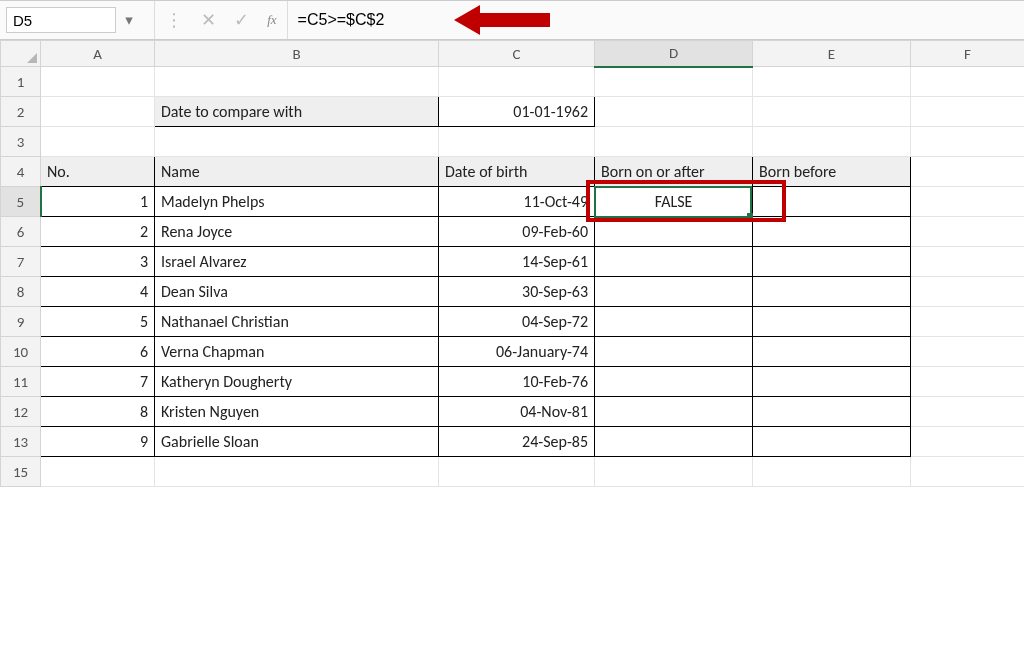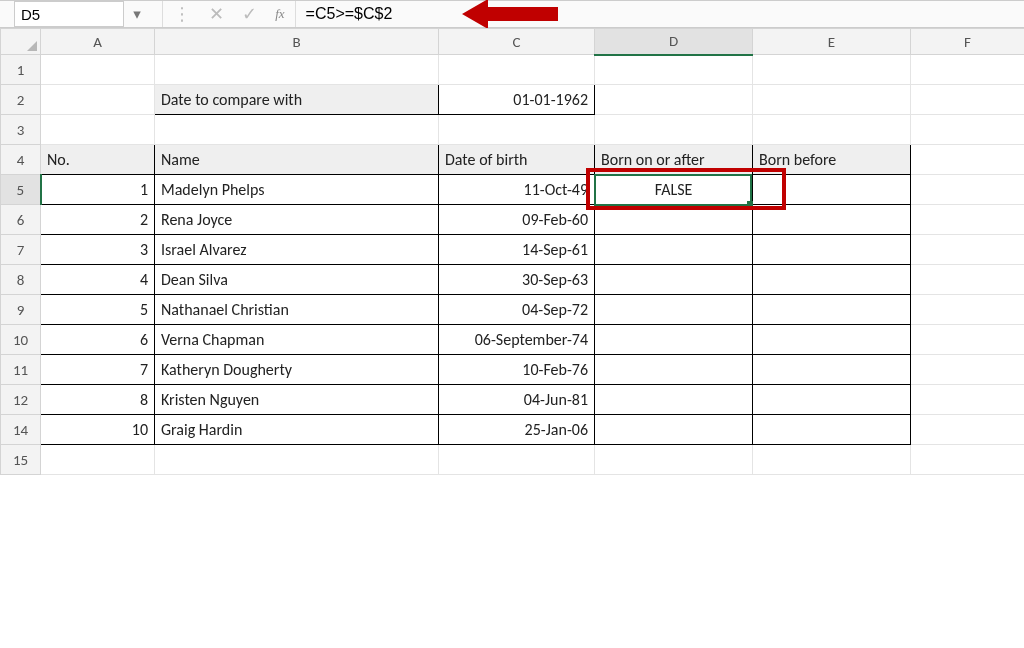--- a/index.html
+++ b/index.html
@@ -5,25 +5,25 @@
   * { box-sizing: border-box; margin: 0; padding: 0; }
   body {
     font-family: Calibri, Arial, sans-serif;
     font-size: 15px;
     background: #fff;
     overflow: hidden;
     color: #222;
   }
   .formula-bar {
     display: flex;
-    height: 28px;
+    height: 40px;
     border-top: 1px solid #ccc;
     border-bottom: 1px solid #ccc;
     background: #fafafa;
-    padding: 0 6px 0 8px;
+    padding: 0 6px 0 0;
     position: relative;
   }
   .name-box-wrap {
     display: flex;
     align-items: center;
     height: 100%;
     border-right: 1px solid #ddd;
     padding: 0 6px 0 6px;
     width: 155px;
   }
@@ -290,48 +290,48 @@
       <td class="cell bordered">Nathanael Christian</td>
       <td class="cell bordered right">04-Sep-72</td>
       <td class="cell bordered"></td>
       <td class="cell bordered"></td>
       <td class="cell"></td>
     </tr>
     <tr>
       <td class="rowhdr">10</td>
       <td class="cell bordered right">6</td>
       <td class="cell bordered">Verna Chapman</td>
-      <td class="cell bordered right">06-September-74</td>
+      <td class="cell bordered right">06-January-74</td>
       <td class="cell bordered"></td>
       <td class="cell bordered"></td>
       <td class="cell"></td>
     </tr>
     <tr>
       <td class="rowhdr">11</td>
       <td class="cell bordered right">7</td>
       <td class="cell bordered">Katheryn Dougherty</td>
       <td class="cell bordered right">10-Feb-76</td>
       <td class="cell bordered"></td>
       <td class="cell bordered"></td>
       <td class="cell"></td>
     </tr>
     <tr>
       <td class="rowhdr">12</td>
       <td class="cell bordered right">8</td>
       <td class="cell bordered">Kristen Nguyen</td>
-      <td class="cell bordered right">04-Jun-81</td>
-      <td class="cell bordered"></td>
-      <td class="cell bordered"></td>
-      <td class="cell"></td>
-    </tr>
-    <tr>
-      <td class="rowhdr">14</td>
-      <td class="cell bordered right">10</td>
-      <td class="cell bordered">Graig Hardin</td>
-      <td class="cell bordered right">25-Jan-06</td>
+      <td class="cell bordered right">04-Nov-81</td>
+      <td class="cell bordered"></td>
+      <td class="cell bordered"></td>
+      <td class="cell"></td>
+    </tr>
+    <tr>
+      <td class="rowhdr">13</td>
+      <td class="cell bordered right">9</td>
+      <td class="cell bordered">Gabrielle Sloan</td>
+      <td class="cell bordered right">24-Sep-85</td>
       <td class="cell bordered"></td>
       <td class="cell bordered"></td>
       <td class="cell"></td>
     </tr>
 
     <tr>
       <td class="rowhdr">15</td>
       <td class="cell"></td>
       <td class="cell"></td>
       <td class="cell"></td>

